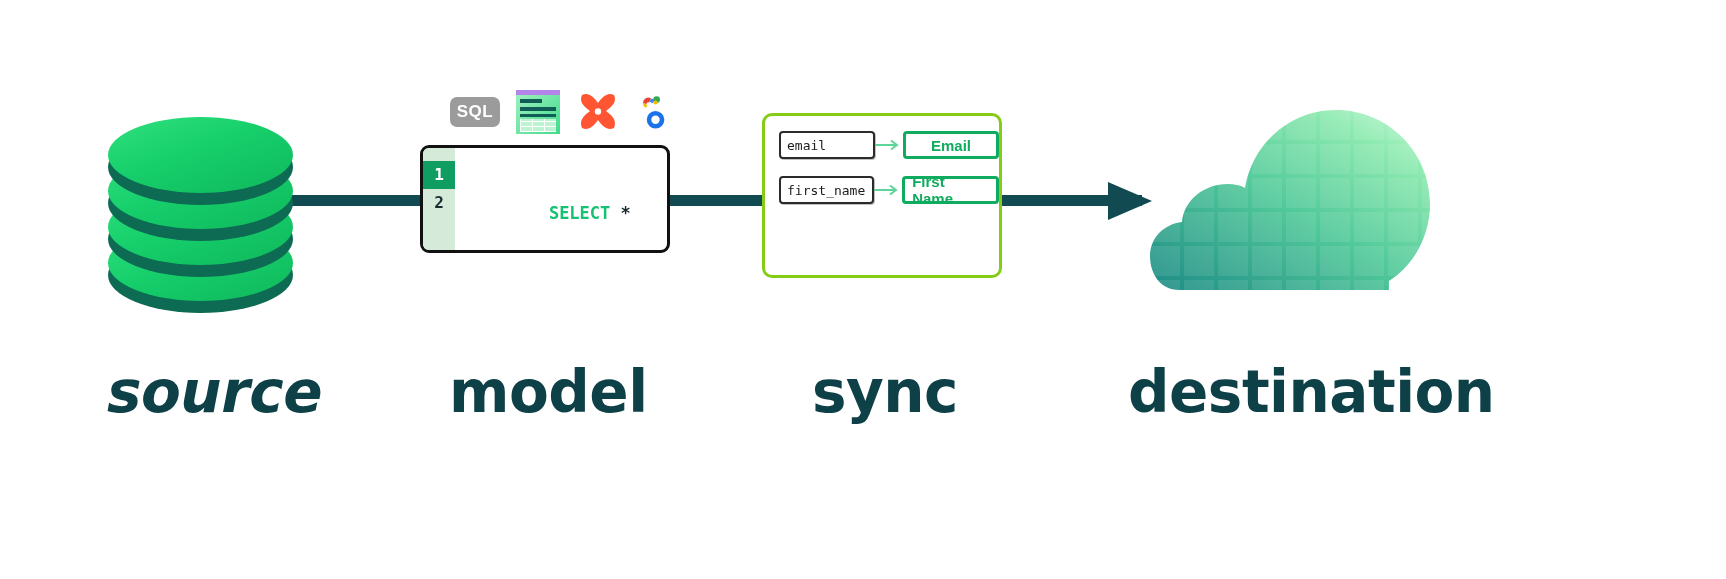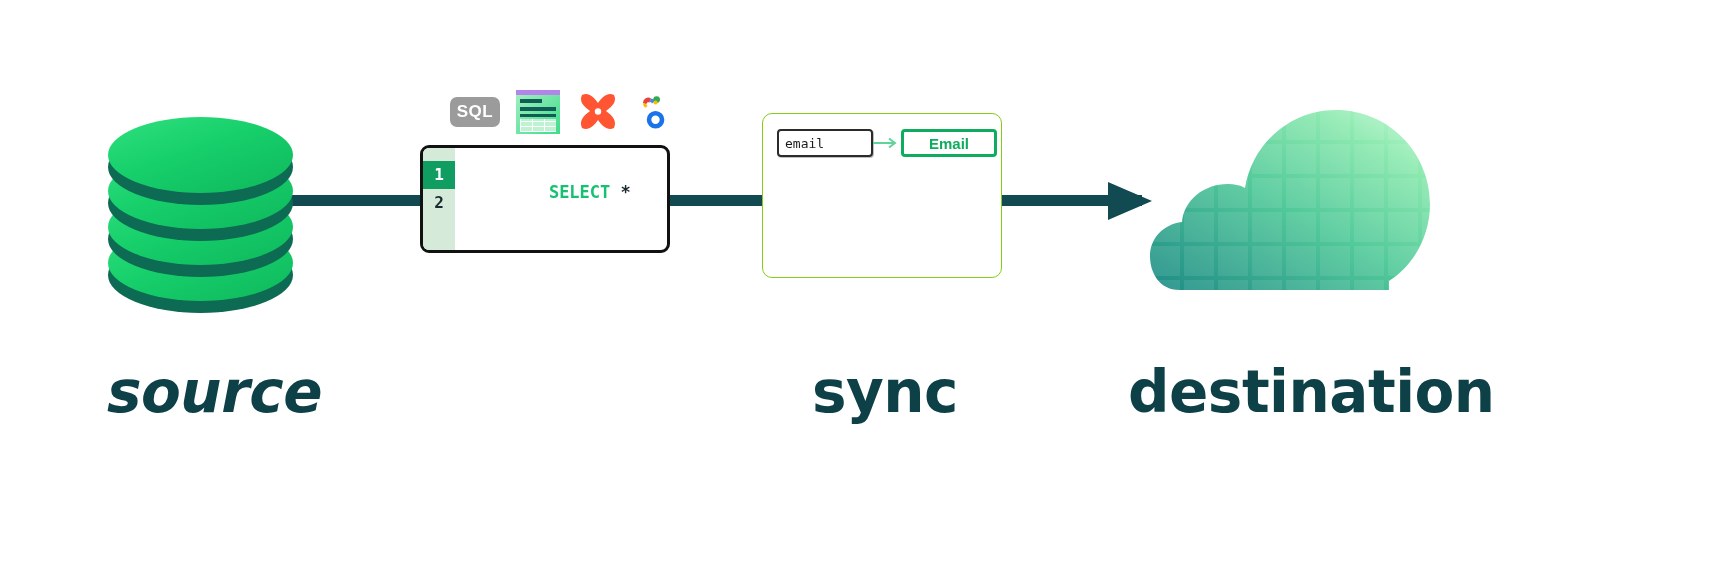--- a/index.html
+++ b/index.html
@@ -127,21 +127,21 @@
     line-height: 28px;
     text-align: center;
     font-family: "DejaVu Sans Mono", monospace;
     font-size: 16px;
     font-weight: bold;
     color: #1b2a2e;
   }
   .ln.active { background: #0f9d62; color: #ffffff; }
   #code {
     flex: 1;
-    padding: 2px 0 0 12px;
+    padding: 23px 0 0 12px;
     box-sizing: border-box;
     font-family: "DejaVu Sans Mono", monospace;
     font-size: 17px;
     font-weight: bold;
     color: #1b2a2e;
   }
   .cl { height: 28px; line-height: 28px; white-space: pre; }
   .kw { color: #16c172; }
   .op { color: #1b2a2e; }
   .caret {
@@ -153,21 +153,21 @@
   }
 
   
   #sync-card {
     position: absolute;
     left: 762px;
     top: 113px;
     width: 240px;
     height: 165px;
     background: #ffffff;
-    border: 1px solid #84cc16;
+    border: 3px solid #84cc16;
     border-radius: 10px;
     box-sizing: border-box;
     padding: 14px 0 0 14px;
   }
   .map-row {
     display: flex;
     align-items: center;
     height: 30px;
     margin-bottom: 15px;
   }
@@ -295,20 +295,30 @@
       <div class="src-field">email</div>
       <div class="map-arrow">
         <svg width="28" height="14" viewBox="0 0 28 14">
           <line x1="0" y1="7" x2="21" y2="7" stroke="#5fd49a" stroke-width="2"></line>
           <polyline points="16,2.5 22,7 16,11.5" fill="none" stroke="#5fd49a" stroke-width="2"></polyline>
         </svg>
       </div>
       <div class="dst-field">Email</div>
     </div>
 
+    <div class="map-row">
+      <div class="src-field">first_name</div>
+      <div class="map-arrow">
+        <svg width="28" height="14" viewBox="0 0 28 14">
+          <line x1="0" y1="7" x2="21" y2="7" stroke="#5fd49a" stroke-width="2"></line>
+          <polyline points="16,2.5 22,7 16,11.5" fill="none" stroke="#5fd49a" stroke-width="2"></polyline>
+        </svg>
+      </div>
+      <div class="dst-field">First Name</div>
+    </div>
 
 
   </div>
 
   <svg id="cloud" viewBox="0 0 300 185">
     <defs>
       <linearGradient id="cloudgrad" x1="1" y1="0" x2="0.05" y2="1">
         <stop offset="0%" stop-color="#d6fbe2"></stop>
         <stop offset="22%" stop-color="#8eeab0"></stop>
         <stop offset="55%" stop-color="#52c99a"></stop>
@@ -330,16 +340,17 @@
                  L241 182 Z"></path>
       </clipPath>
     </defs>
     <g clip-path="url(#cloudclip)">
       <rect x="0" y="0" width="300" height="185" fill="url(#cloudgrad)"></rect>
       <rect x="0" y="0" width="300" height="185" fill="url(#tiles)"></rect>
     </g>
   </svg>
 
   <div class="caption" id="cap-source">source</div>
+  <div class="caption" id="cap-model">model</div>
   <div class="caption" id="cap-sync">sync</div>
   <div class="caption" id="cap-dest">destination</div>
 
 </div>
 
 </body></html>

